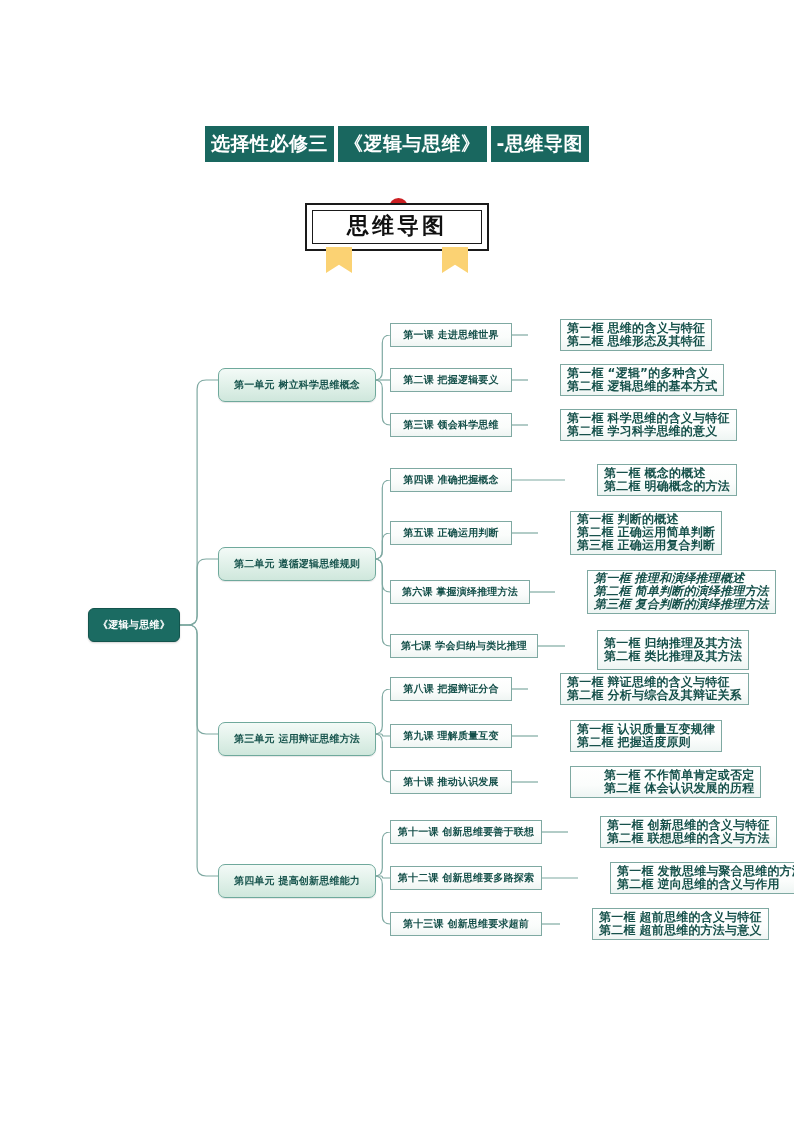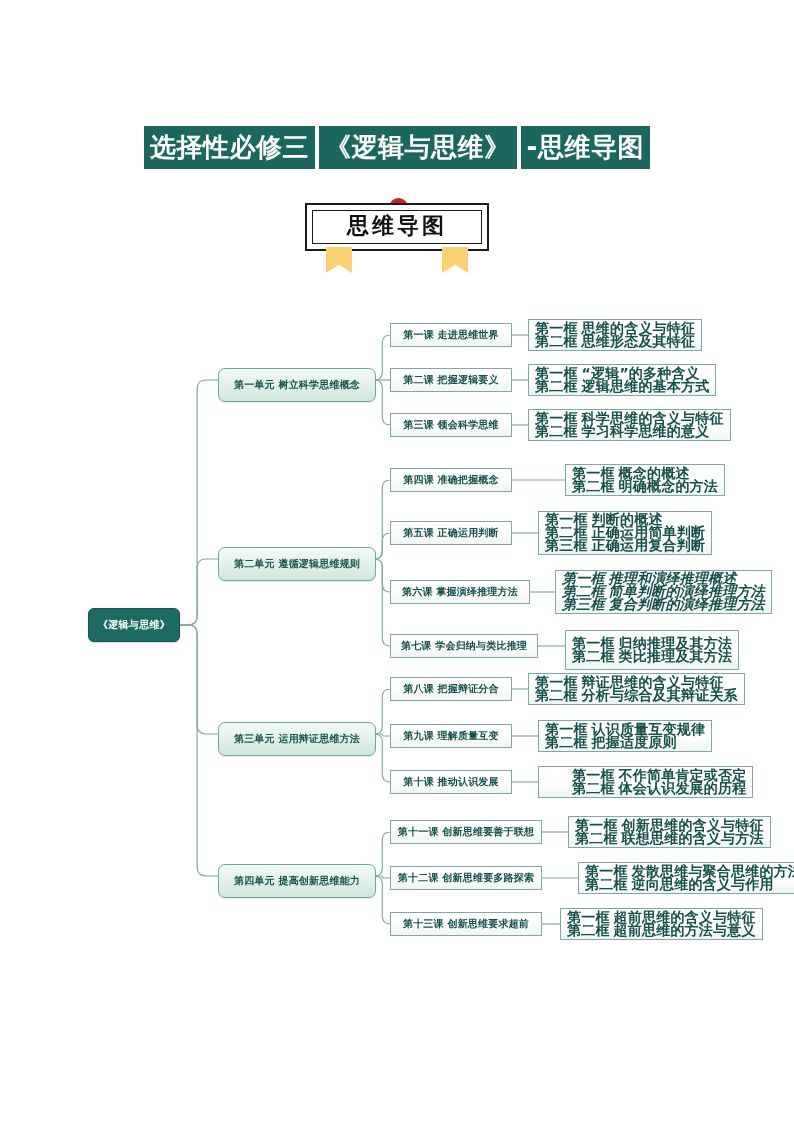--- a/index.html
+++ b/index.html
@@ -20,21 +20,21 @@
     left: 0; right: 0;
     top: 126px;
     display: flex;
     justify-content: center;
     align-items: center;
   }
   .title-chunk {
     background: #19675f;
     color: #ffffff;
     font-weight: bold;
-    font-size: 26px;
+    font-size: 19px;
     letter-spacing: 0.5px;
     line-height: 1;
     padding: 8px 6px 9px 6px;
     white-space: nowrap;
   }
   .title-gap { width: 4px; background: #ffffff; align-self: stretch; }
 
   
   #deco-wrap {
     position: absolute;
@@ -140,27 +140,28 @@
     padding: 0 7px;
     letter-spacing: 0.2px;
     justify-content: center;
   }
 
   
   .leaf-node {
     background: linear-gradient(180deg, #ffffff 0%, #fbfdfc 60%, #eef5f3 100%);
     border: 1px solid #7fa9a2;
     color: #15504a;
-    font-size: 14px;
+    font-size: 12px;
     font-weight: bold;
     letter-spacing: 0.2px;
     flex-direction: column;
     align-items: flex-start;
     justify-content: center;
     padding: 3px 6px 4px 6px;
+    margin-left: 32px;
   }
   .leaf-line {
     line-height: 13px;
     white-space: nowrap;
   }
   .leaf-line .kuang { margin-right: 4px; }
 </style>
 </head>
 <body>
 

